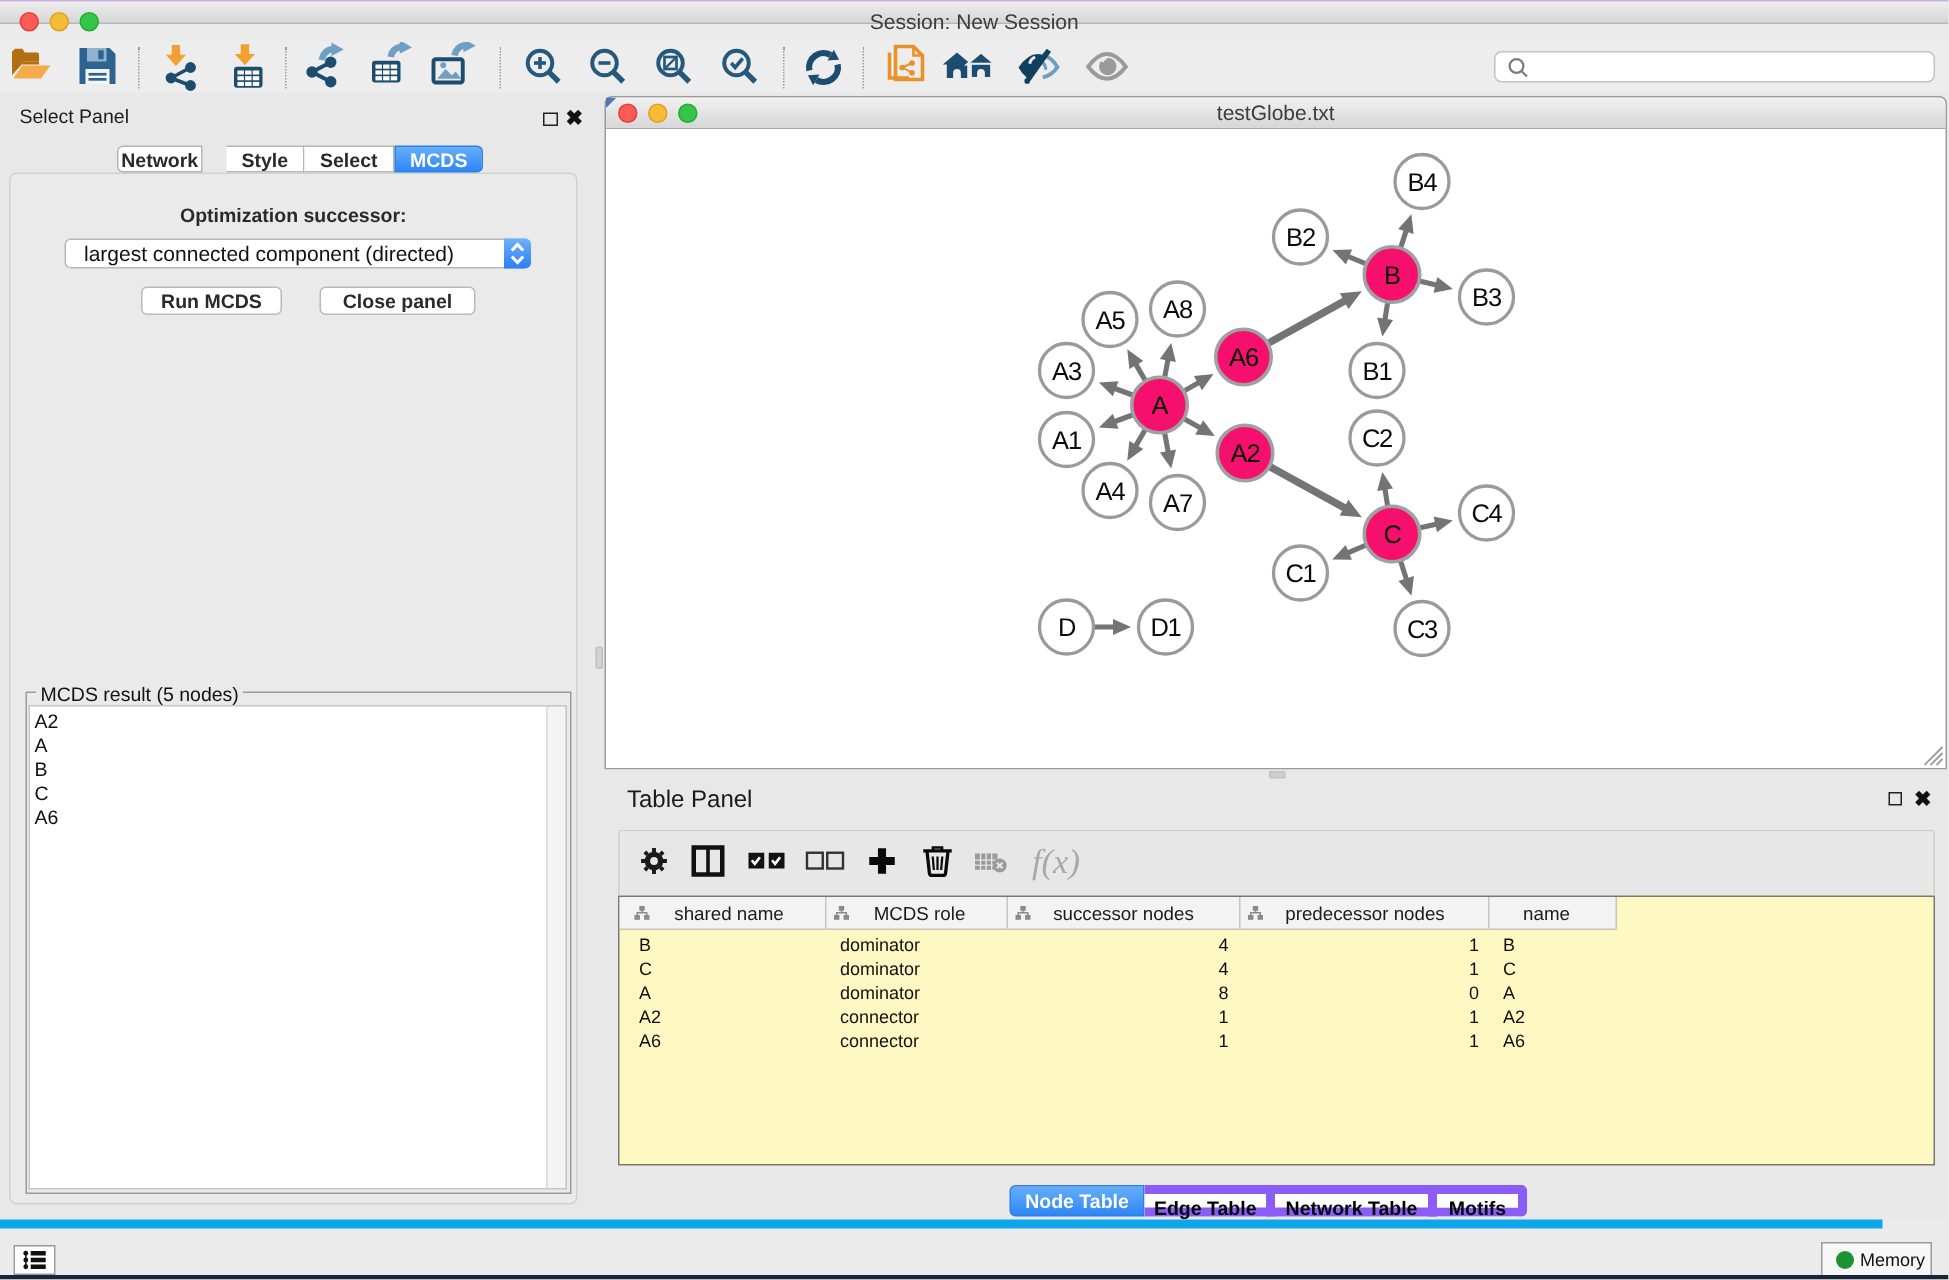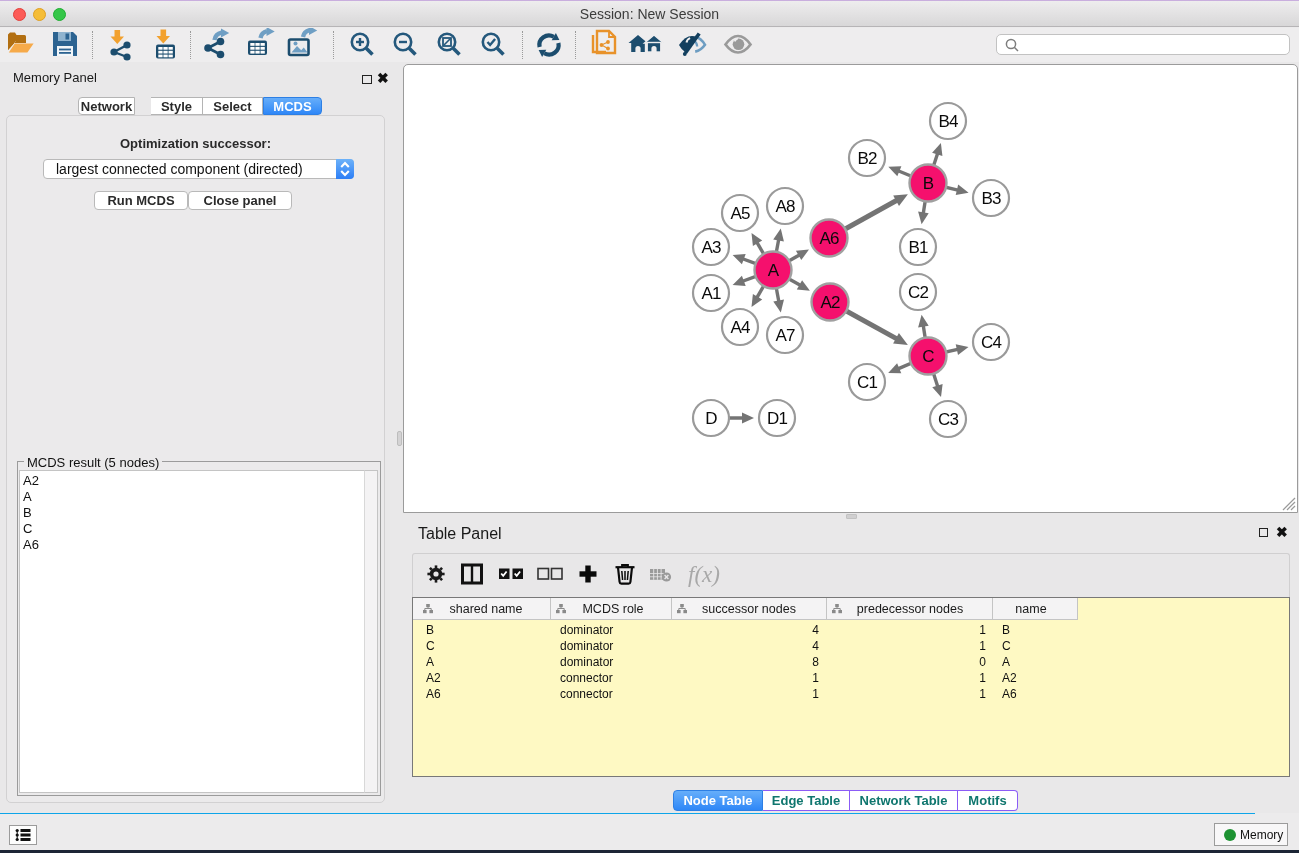--- a/index.html
+++ b/index.html
@@ -1,21 +1,21 @@
 <!DOCTYPE html>
 <html><head>
 <meta charset="utf-8">
 <style>
 * { margin:0; padding:0; box-sizing:border-box; }
 html,body { width:1299px; height:853px; overflow:hidden; }
 body { font-family:"Liberation Sans", sans-serif; background:#ecebec; position:relative; }
 .abs { position:absolute; }
 
 
-#titlebar { left:0; top:0; width:1299px; height:27px;
+#titlebar { left:0; top:0; width:1299px; height:16px;
   background:linear-gradient(#eeedee,#d8d7d8);
   border-top:1px solid #c9aede; border-bottom:1px solid #b6b4b6; }
 .tl { position:absolute; top:7px; width:13px; height:13px; border-radius:50%; }
 #titletext { width:100%; text-align:center; font-size:14px; color:#3c3c3c; line-height:26px; }
 
 
 #toolbar { left:0; top:28px; width:1299px; height:34px; background:#eeedee; }
 .sep { position:absolute; top:3px; height:28px; width:0; border-left:1px dotted #9a9a9a; }
 
 
@@ -34,21 +34,21 @@
   border:1px solid #d2d1d2; border-radius:5px; }
 #optlabel { left:0px; top:136px; width:391px; text-align:center; font-size:13px; font-weight:bold; color:#2a2a2a; }
 #combo { left:43px; top:159px; width:311px; height:20px; background:#fff;
   border:1px solid #b9b9b9; border-radius:4px; font-size:14px; color:#111; line-height:18px;
   padding-left:12px; }
 #spinner { left:336px; top:159px; width:18px; height:20px; border-radius:0 4px 4px 0;
   background:linear-gradient(#6db2f9,#2c7ef6); }
 .btn { position:absolute; top:191px; height:19px; background:#fff; border:1px solid #b9b9b9;
   border-radius:4px; font-size:13px; font-weight:bold; color:#2a2a2a; text-align:center; line-height:17px; }
 #btnRun { left:94px; width:94px; }
-#btnClose { left:188px; width:104px; }
+#btnClose { left:213px; width:104px; }
 #mcdsgroup { left:17px; top:461px; width:364px; height:335px; border:1px solid #9b9b9b; }
 #mcdstitle { left:24px; top:455px; font-size:13px; color:#111; background:#ebeaeb; padding:0 3px; }
 #mcdslist { left:19px; top:470px; width:345px; height:323px; background:#fff; border:1px solid #c4c4c4; border-right:none;
   font-size:13px; color:#111; padding:2px 0 0 3px; line-height:16px; }
 #mcdstrack { left:364px; top:470px; width:14px; height:323px; background:#f4f3f4; border:1px solid #c4c4c4; border-left:1px solid #d8d8d8; }
 
 
 #netwin { left:403px; top:64px; width:895px; height:449px; background:#fff;
   border:1px solid #9b9b9b; border-radius:5px 5px 0 0; }
 #nettitle { left:0; top:0; width:893px; height:21px; background:linear-gradient(#f2f1f2,#d8d7d8);
@@ -57,24 +57,24 @@
 
 
 #tpanel { left:391px; top:513px; width:908px; height:300px; background:#e9e8e9; }
 #tptitle { left:27px; top:12px; font-size:16px; color:#1a1a1a; }
 #tpsq { left:868px; top:15px; width:9px; height:9px; border:1.5px solid #222; }
 #tpx { left:885px; top:11px; font-size:14px; font-weight:bold; color:#111; }
 #tptoolbar { left:21px; top:40px; width:878px; height:44px; background:#e8e7e8;
   border:1px solid #d0cfd0; border-bottom:none; border-radius:3px 3px 0 0;padding-left:25px; }
 #tptable { left:21px; top:84px; width:878px; height:180px; background:#fef9c3; border:1px solid #787878; }
 .tabs2 { position:absolute; top:277px; height:21px; font-size:13px; font-weight:bold; text-align:center; line-height:19px;
-  background:#fff; border:1px solid #8b5cf6; color:#0f766e; }
-
-
-#statusbar { left:0; top:813px; width:1255px; height:37px; background:#ecebec; border-top:1px solid #0ea5e9; }
+  background:#fff; border:6px solid #8b5cf6; color:#000000; }
+
+
+#statusbar { left:0; top:813px; width:1255px; height:37px; background:#ecebec; border-top:6px solid #0ea5e9; }
 #listbtn { left:9px; top:11px; width:28px; height:20px; background:#fdfdfd; border:1px solid #9b9b9b; }
 #membtn { left:1214px; top:9px; width:74px; height:23px; background:#f8f7f8; border:1px solid #9b9b9b;
   font-size:12px; color:#111; }
 #darkstrip { left:0; top:850px; width:1299px; height:3px; background:#1c2535; }
 </style>
 </head>
 <body>
 
 <div class="abs" id="titlebar">
   <div class="tl" style="left:13px; background:#fc5b57; border:1px solid #e2403c;"></div>
@@ -258,21 +258,21 @@
   </svg>
   <div style="position:absolute;left:996px;top:6px;width:294px;height:21px;background:#fff;border:1px solid #c2c2c2;border-radius:5px;">
     <svg width="20" height="17" style="position:absolute;left:6px;top:2px">
       <circle cx="8" cy="7" r="4.6" fill="none" stroke="#7d7d7d" stroke-width="1.5"></circle>
       <line x1="11.3" y1="10.3" x2="15" y2="14" stroke="#7d7d7d" stroke-width="1.5"></line>
     </svg>
   </div>
 </div>
 
 <div class="abs" id="cpanel"></div>
-<div class="abs" id="cptitle">Memory Panel</div>
+<div class="abs" id="cptitle">Select Panel</div>
 <div class="abs" id="cpsq"></div>
 <div class="abs" id="cpx">✖</div>
 <div class="abs" id="cpinner"></div>
 <div class="tab" id="tabNetwork">Network</div>
 <div class="tab" id="tabStyle">Style</div>
 <div class="tab" id="tabSelect">Select</div>
 <div class="tab" id="tabMCDS">MCDS</div>
 <div class="abs" id="optlabel">Optimization successor:</div>
 <div class="abs" id="combo">largest connected component (directed)</div>
 <div class="abs" id="spinner"><svg width="18" height="20">
@@ -281,20 +281,29 @@
 </svg></div>
 <div class="btn" id="btnRun">Run MCDS</div>
 <div class="btn" id="btnClose">Close panel</div>
 <div class="abs" id="mcdsgroup"></div>
 <div class="abs" id="mcdslist">A2<br>A<br>B<br>C<br>A6</div>
 <div class="abs" id="mcdstrack"></div>
 <div class="abs" id="mcdstitle">MCDS result (5 nodes)</div>
 
 <div class="abs" style="left:391px;top:62px;width:908px;height:451px;background:#e9e8e9;"></div>
 <div class="abs" id="netwin">
+  <div class="abs" id="nettitle">
+    <svg width="10" height="10" style="position:absolute;left:0;top:0">
+        <polygon points="0,0 7,0 0,7" fill="#4a7ab5"></polygon>
+      </svg>
+    <div class="tl" style="left:8px; top:4px; background:#fc5b57; border:1px solid #e2403c;"></div>
+    <div class="tl" style="left:28px; top:4px; background:#f5bd37; border:1px solid #dfa023;"></div>
+    <div class="tl" style="left:48px; top:4px; background:#35c649; border:1px solid #1eae32;"></div>
+    <div class="abs" id="nettitletext">testGlobe.txt</div>
+  </div>
   <svg id="graph" width="893" height="426" style="position:absolute; left:0; top:21px;">
 <g stroke="#747474" fill="#747474">
 <line x1="369.0" y1="184.0" x2="352.5" y2="155.6" stroke-width="3.4"></line>
 <polygon points="347.5,146.9 358.2,154.6 348.9,160.0" stroke="none"></polygon>
 <line x1="369.0" y1="184.0" x2="374.9" y2="152.4" stroke-width="3.4"></line>
 <polygon points="376.8,142.6 379.9,155.4 369.2,153.4" stroke="none"></polygon>
 <line x1="369.0" y1="184.0" x2="337.9" y2="172.5" stroke-width="3.4"></line>
 <polygon points="328.6,169.0 341.7,168.1 337.9,178.2" stroke="none"></polygon>
 <line x1="369.0" y1="184.0" x2="337.9" y2="195.5" stroke-width="3.4"></line>
 <polygon points="328.6,199.0 337.9,189.8 341.7,199.9" stroke="none"></polygon>

